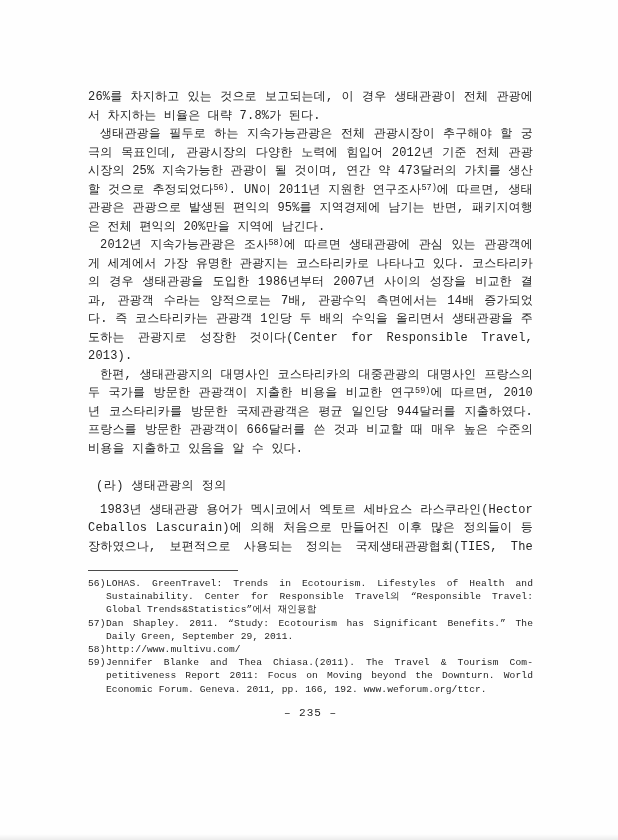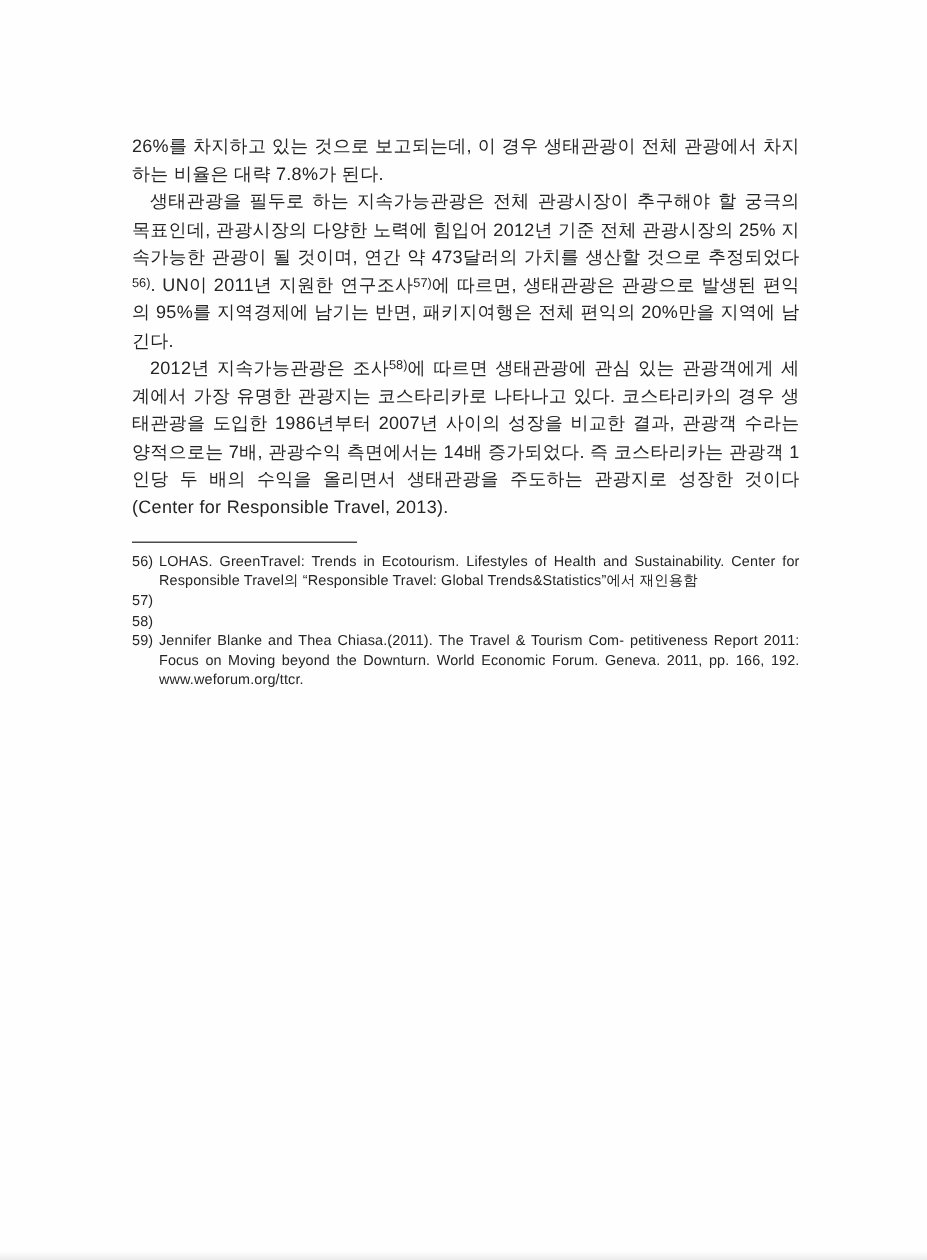--- a/index.html
+++ b/index.html
@@ -3,21 +3,21 @@
 <meta charset="utf-8">
 <style>
   html, body { margin: 0; padding: 0; }
   body { background: #ffffff; }
   .page {
     position: relative;
     width: 618px;
     height: 840px;
     background: #fefefe;
     overflow: hidden;
-    font-family: Liberation Sans, sans-serif;
+    font-family: Liberation Mono, monospace;
     color: #242424;
   }
   .content {
     position: absolute;
     left: 88px;
     top: 88px;
     width: 445px;
   }
   .body-para {
     margin: 0;
@@ -71,41 +71,47 @@
 </style>
 </head>
 <body>
 
 <div class="page">
   <div class="content">
     <div id="body-text">
         <p class="body-para"><span>26%를 차지하고 있는 것으로 보고되는데, 이 경우 생태관광이 전체 관광에서 차지하는 비율은 대략 7.8%가 된다.</span></p>
         <p class="body-para indent"><span>생태관광을 필두로 하는 지속가능관광은 전체 관광시장이 추구해야 할 궁극의 목표인데, 관광시장의 다양한 노력에 힘입어 2012년 기준 전체 관광시장의 25% 지속가능한 관광이 될 것이며, 연간 약 473달러의 가치를 생산할 것으로 추정되었다</span><sup class="fn-ref">56)</sup><span>. UN이 2011년 지원한 연구조사</span><sup class="fn-ref">57)</sup><span>에 따르면, 생태관광은 관광으로 발생된 편익의 95%를 지역경제에 남기는 반면, 패키지여행은 전체 편익의 20%만을 지역에 남긴다.</span></p>
         <p class="body-para indent"><span>2012년 지속가능관광은 조사</span><sup class="fn-ref">58)</sup><span>에 따르면 생태관광에 관심 있는 관광객에게 세계에서 가장 유명한 관광지는 코스타리카로 나타나고 있다. 코스타리카의 경우 생태관광을 도입한 1986년부터 2007년 사이의 성장을 비교한 결과, 관광객 수라는 양적으로는 7배, 관광수익 측면에서는 14배 증가되었다. 즉 코스타리카는 관광객 1인당 두 배의 수익을 올리면서 생태관광을 주도하는 관광지로 성장한 것이다(Center for Responsible Travel, 2013).</span></p>
+        <p class="body-para indent"><span>한편, 생태관광지의 대명사인 코스타리카의 대중관광의 대명사인 프랑스의 두 국가를 방문한 관광객이 지출한 비용을 비교한 연구</span><sup class="fn-ref">59)</sup><span>에 따르면, 2010년 코스타리카를 방문한 국제관광객은 평균 일인당 944달러를 지출하였다. 프랑스를 방문한 관광객이 666달러를 쓴 것과 비교할 때 매우 높은 수준의 비용을 지출하고 있음을 알 수 있다.</span></p>
+        <div class="section-heading">(라) 생태관광의 정의</div>
+        <p class="body-para indent justify-last"><span>1983년 생태관광 용어가 멕시코에서 엑토르 세바요스 라스쿠라인(Hector Ceballos Lascurain)에 의해 처음으로 만들어진 이후 많은 정의들이 등장하였으나, 보편적으로 사용되는 정의는 국제생태관광협회(TIES, The</span></p>
       </div>
     <hr class="footnote-separator">
     <div id="footnotes-list" class="footnotes">
         <div class="footnote">
           <span class="fn-marker">56)</span>
           <div class="fn-body">
             <div class="fn-part">LOHAS. GreenTravel: Trends in Ecotourism. Lifestyles of Health and Sustainability. Center for Responsible Travel의 “Responsible Travel: Global Trends&amp;Statistics”에서 재인용함</div>
           </div>
         </div>
         <div class="footnote">
           <span class="fn-marker">57)</span>
           <div class="fn-body">
+            <div class="fn-part">Dan Shapley. 2011. “Study: Ecotourism has Significant Benefits.” The Daily Green, September 29, 2011.</div>
           </div>
         </div>
         <div class="footnote">
           <span class="fn-marker">58)</span>
           <div class="fn-body">
+            <div class="fn-part">http://www.multivu.com/</div>
           </div>
         </div>
         <div class="footnote">
           <span class="fn-marker">59)</span>
           <div class="fn-body">
             <div class="fn-part">Jennifer Blanke and Thea Chiasa.(2011). The Travel &amp; Tourism Com- petitiveness Report 2011: Focus on Moving beyond the Downturn. World Economic Forum. Geneva. 2011, pp. 166, 192. www.weforum.org/ttcr.</div>
           </div>
         </div>
       </div>
+    <div class="page-number">– 235 –</div>
   </div>
   <div class="bottom-edge"></div>
 </div>
 
 </body></html>

